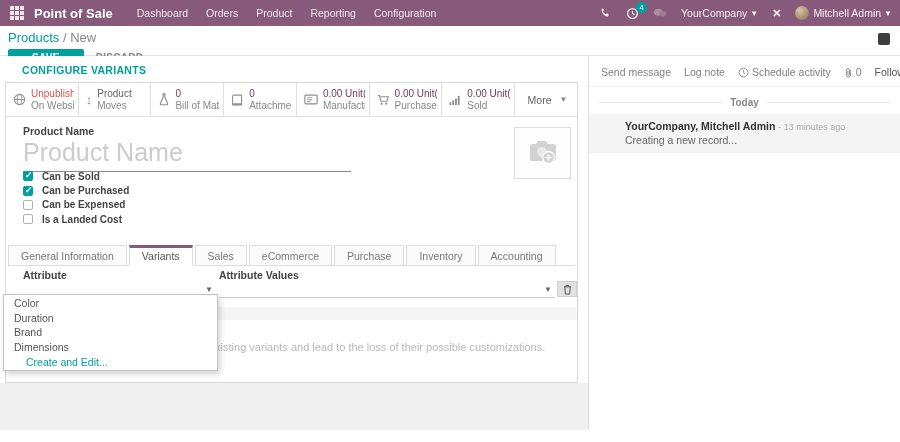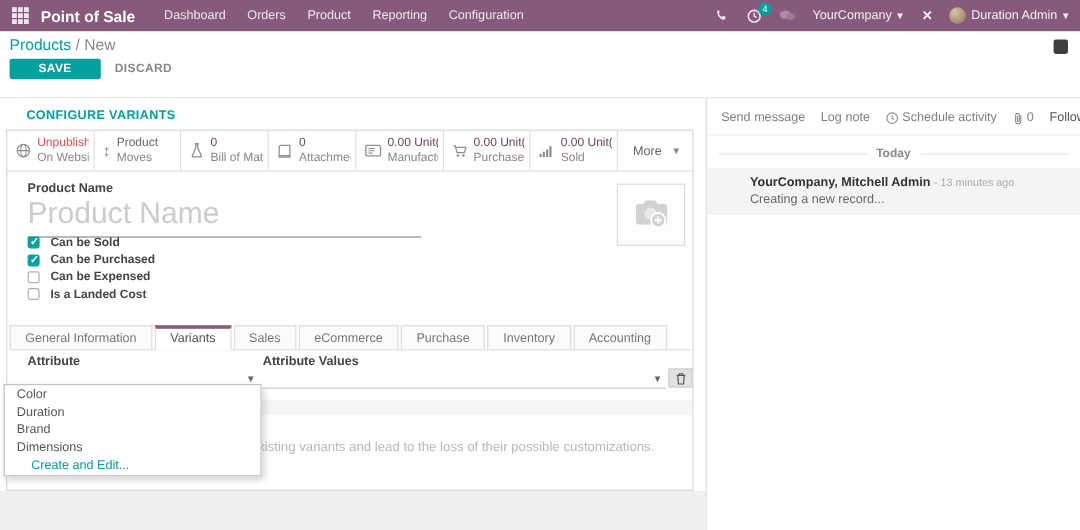--- a/index.html
+++ b/index.html
@@ -14,21 +14,21 @@
   .nav-menu div { cursor:pointer; white-space:nowrap; }
   .nav-right { margin-left:auto; display:flex; align-items:center; gap:14px; font-size:10.5px; color:rgba(255,255,255,.9); }
   .nav-ico { position:relative; display:flex; align-items:center; cursor:pointer; }
   .badge { position:absolute; top:-5px; right:-8px; background:#00A09D; color:#fff; font-size:7.5px; min-width:11px; height:11px; border-radius:6px; display:flex; align-items:center; justify-content:center; padding:0 2px; }
   .dim { opacity:.55; }
   .caret { font-size:8px; margin-left:3px; }
   .avatar { width:14px; height:14px; border-radius:50%; background:radial-gradient(circle at 35% 30%, #d8c6a8, #8a6d55); margin-right:4px; }
   .x-ico { font-weight:bold; font-size:11px; }
 
   
-  .cp { height:56px; border-bottom:1px solid #e3e3e3; position:relative; padding:4px 8px 0 8px; }
+  .cp { height:30px; border-bottom:1px solid #e3e3e3; position:relative; padding:4px 8px 0 8px; }
   .breadcrumb { font-size:13px; color:#888; }
   .breadcrumb .bc-link { color:#00A09D; cursor:pointer; }
   .cp-buttons { margin-top:4px; display:flex; align-items:center; gap:12px; }
   .btn-save { background:#00A09D; color:#fff; border:none; font-size:10px; font-weight:bold; padding:3px 24px; border-radius:2px; cursor:pointer; letter-spacing:.3px; }
   .btn-discard { background:none; border:none; color:#888; font-size:10px; font-weight:bold; cursor:pointer; letter-spacing:.3px; }
   .cp-toggle { position:absolute; right:10px; top:7px; width:12px; height:12px; background:#3e3e3e; border-radius:2px; cursor:pointer; }
 
   
   .content { display:flex; height:374px; }
   .left { width:588px; position:relative; background:#fff; }
@@ -140,21 +140,21 @@
           <ellipse cx="12.5" cy="8" rx="4.5" ry="3.5" fill="#b795aa"></ellipse>
         </svg>
     </div>
     <div class="nav-ico">
       <span>YourCompany</span>
       <span class="caret">▼</span>
     </div>
     <div class="nav-ico x-ico">✕</div>
     <div class="nav-ico">
       <span class="avatar"></span>
-      <span>Duration Admin</span>
+      <span>Mitchell Admin</span>
       <span class="caret">▼</span>
     </div>
   </div>
 </div>
 
 <div class="cp">
   <div class="breadcrumb">
     <span class="bc-link">Products</span>
     <span>/</span>
     <span>New</span>

